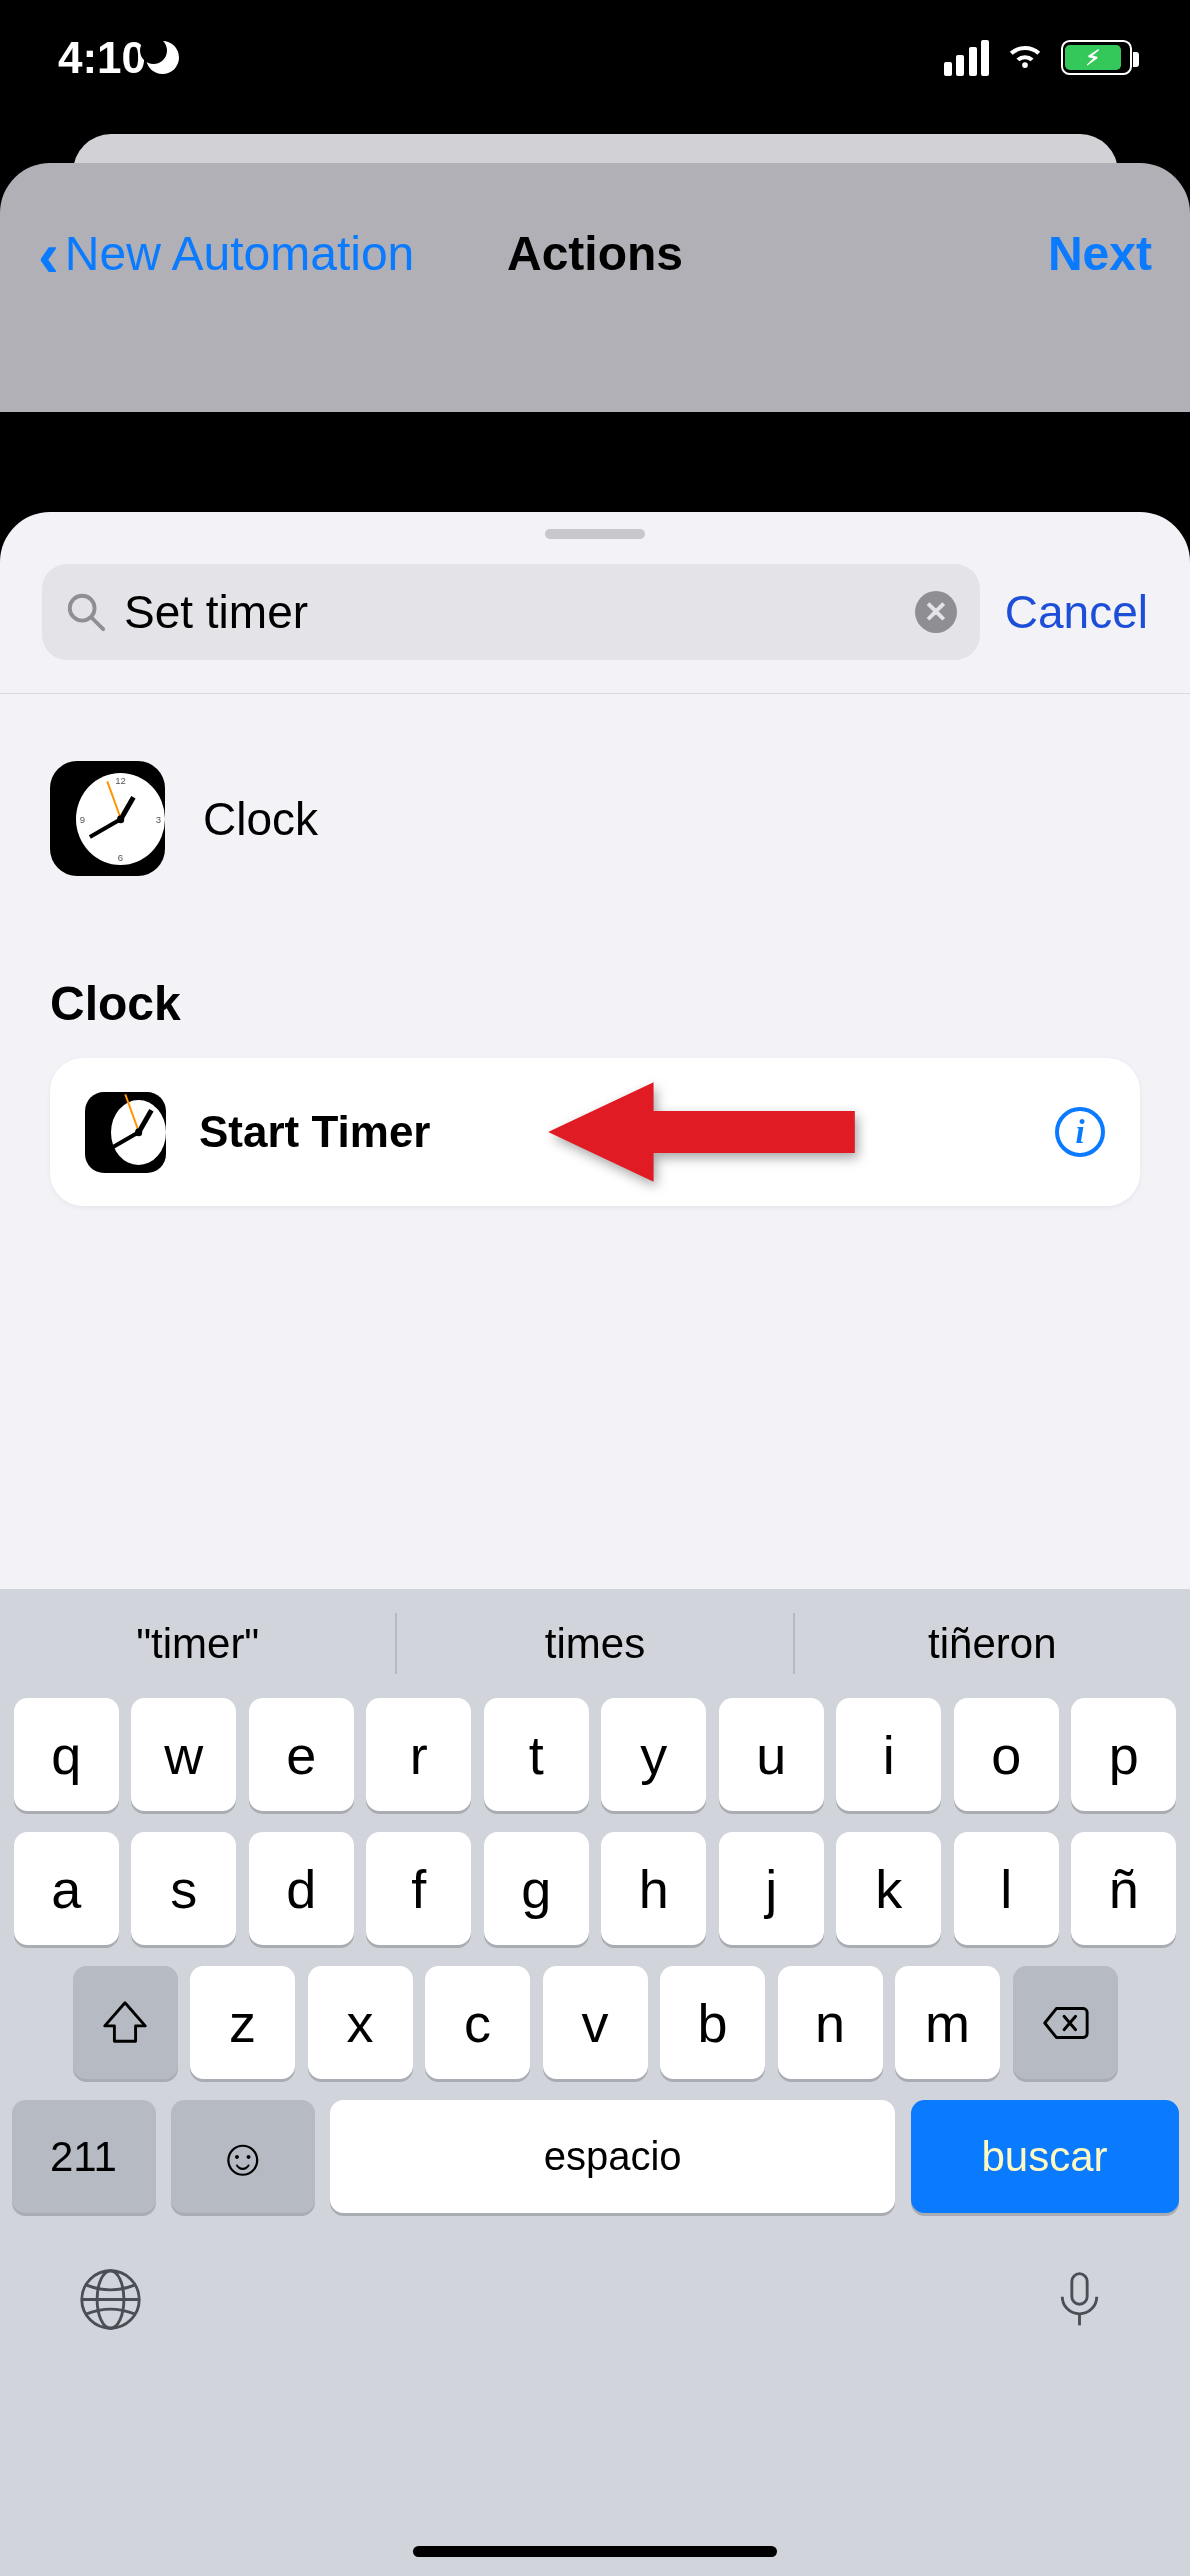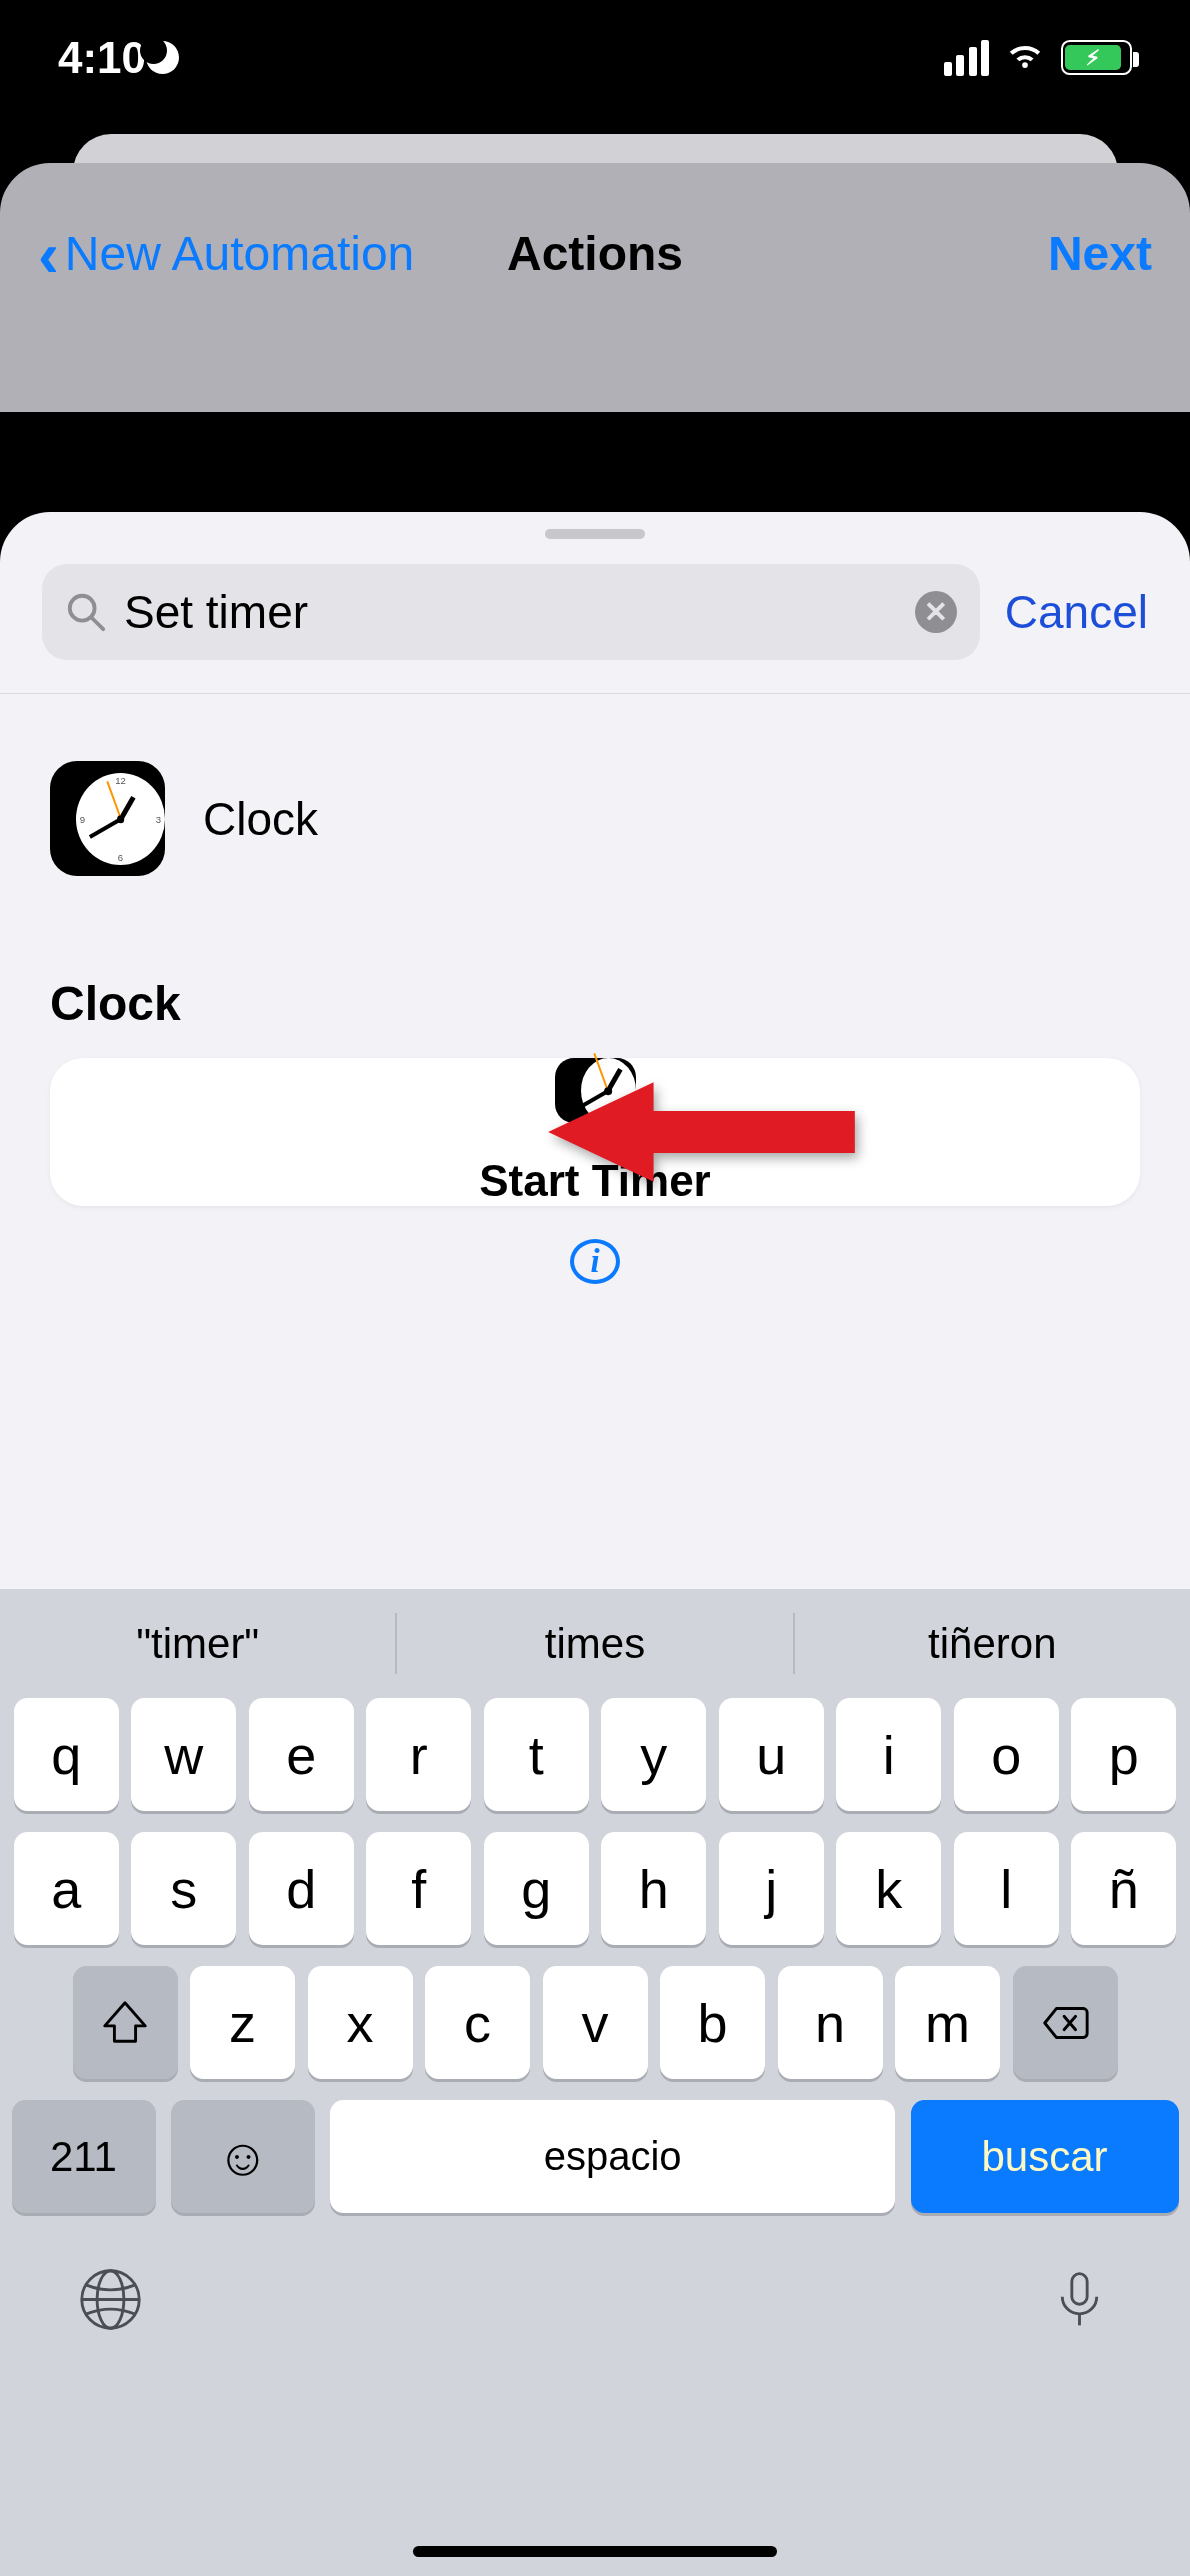--- a/index.html
+++ b/index.html
@@ -55,21 +55,21 @@
   .clock-face .hand { position:absolute; left:50%; top:50%; background:#000; transform-origin:top center; }
   .hand.hh { width:4.8px; height:25px; transform:translate(-50%,0) rotate(210deg); }
   .hand.mm { width:3.8px; height:36px; transform:translate(-50%,0) rotate(60deg); }
   .hand.ss { width:1.9px; height:40px; background:#ff9500; transform:translate(-50%,0) rotate(160deg); }
   .clock-face .center-dot{position:absolute;left:50%;top:50%;width:7.7px;height:7.7px;background:#000;border-radius:50%;transform:translate(-50%,-50%);}
   .clock-face .tick{position:absolute;font-size:9.6px;color:#555;}
   .app-name { font-size:46px; }
 
   .section-label { font-size:48px; font-weight:700; padding:33px 0 27px; }
 
-  .action-card { background:#fff; border-radius:33px; height:148px; display:flex; align-items:center; padding:0 35px; gap:33px; box-shadow:0 1.9px 5.8px rgba(0,0,0,0.05); position:relative;flex-direction:column;}
+  .action-card { background:#fff; border-radius:33px; height:148px; display:flex; align-items:center; padding:0 35px; gap:33px; box-shadow:0 1.9px 5.8px rgba(0,0,0,0.05); position:relative;}
   .clock-icon.sm { width:81px; height:81px; border-radius:19px; }
   .clock-icon.sm .clock-face { width:65px; height:65px; }
   .action-title { font-size:44px; font-weight:700; flex:1; }
   .info-btn { width:50px; height:50px; border:4.8px solid #0a7aff; border-radius:50%; color:#0a7aff; display:flex; align-items:center; justify-content:center; font-size:33px; font-family:Georgia, serif; font-style:italic; font-weight:700; }
 
   .red-arrow { position:absolute; left:498px; top:50%; transform:translateY(-50%); filter:drop-shadow(3.8px 5.8px 5.8px rgba(0,0,0,0.35)); pointer-events:none;}
   .red-arrow svg { display:block; }
 
   
   .keyboard { position:absolute; left:0; right:0; bottom:0; height:987px; background:#d1d4da; }

